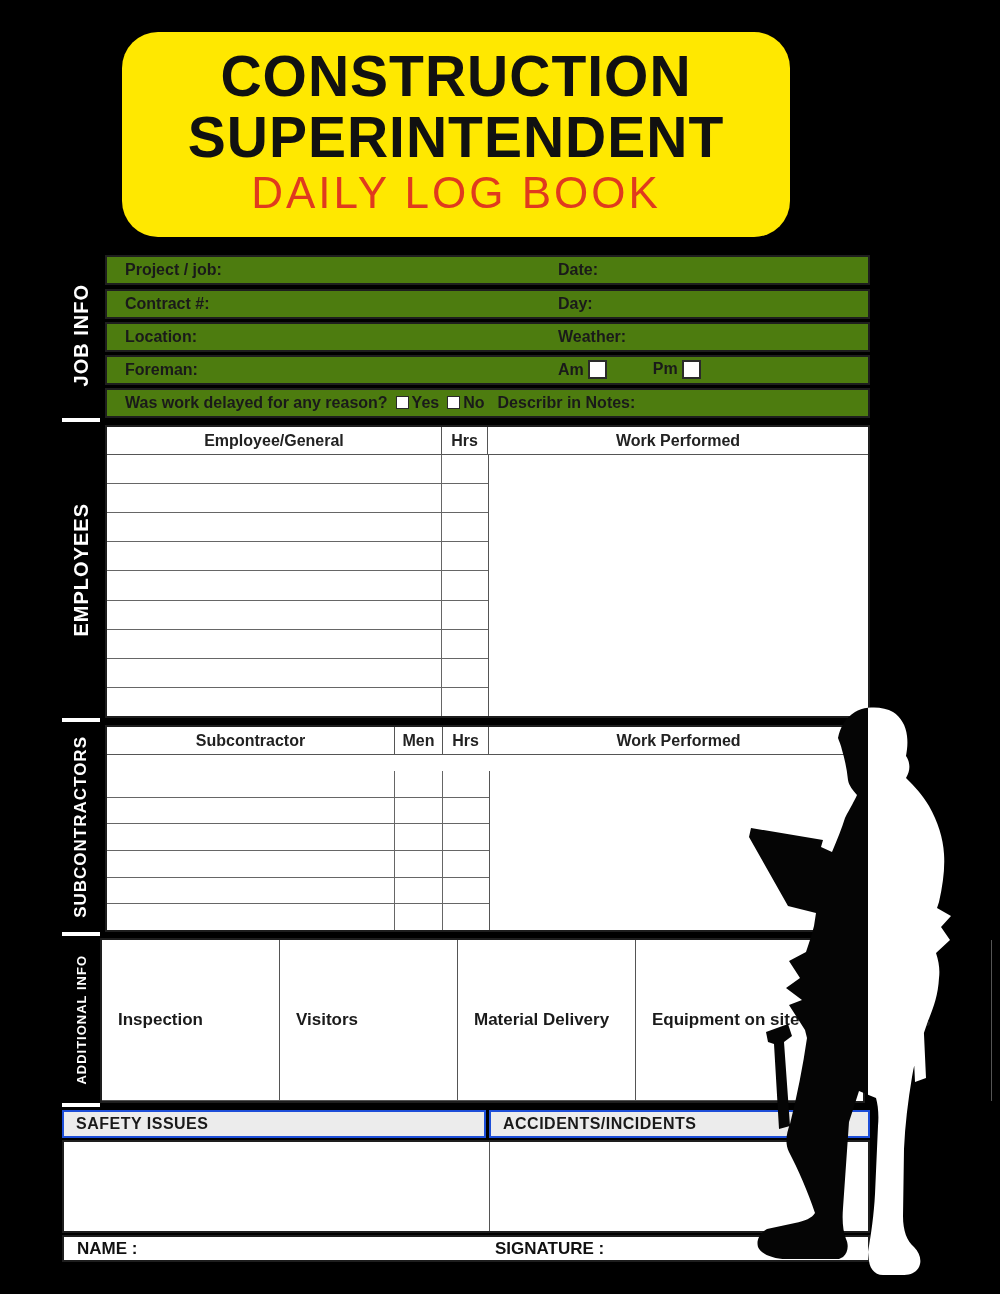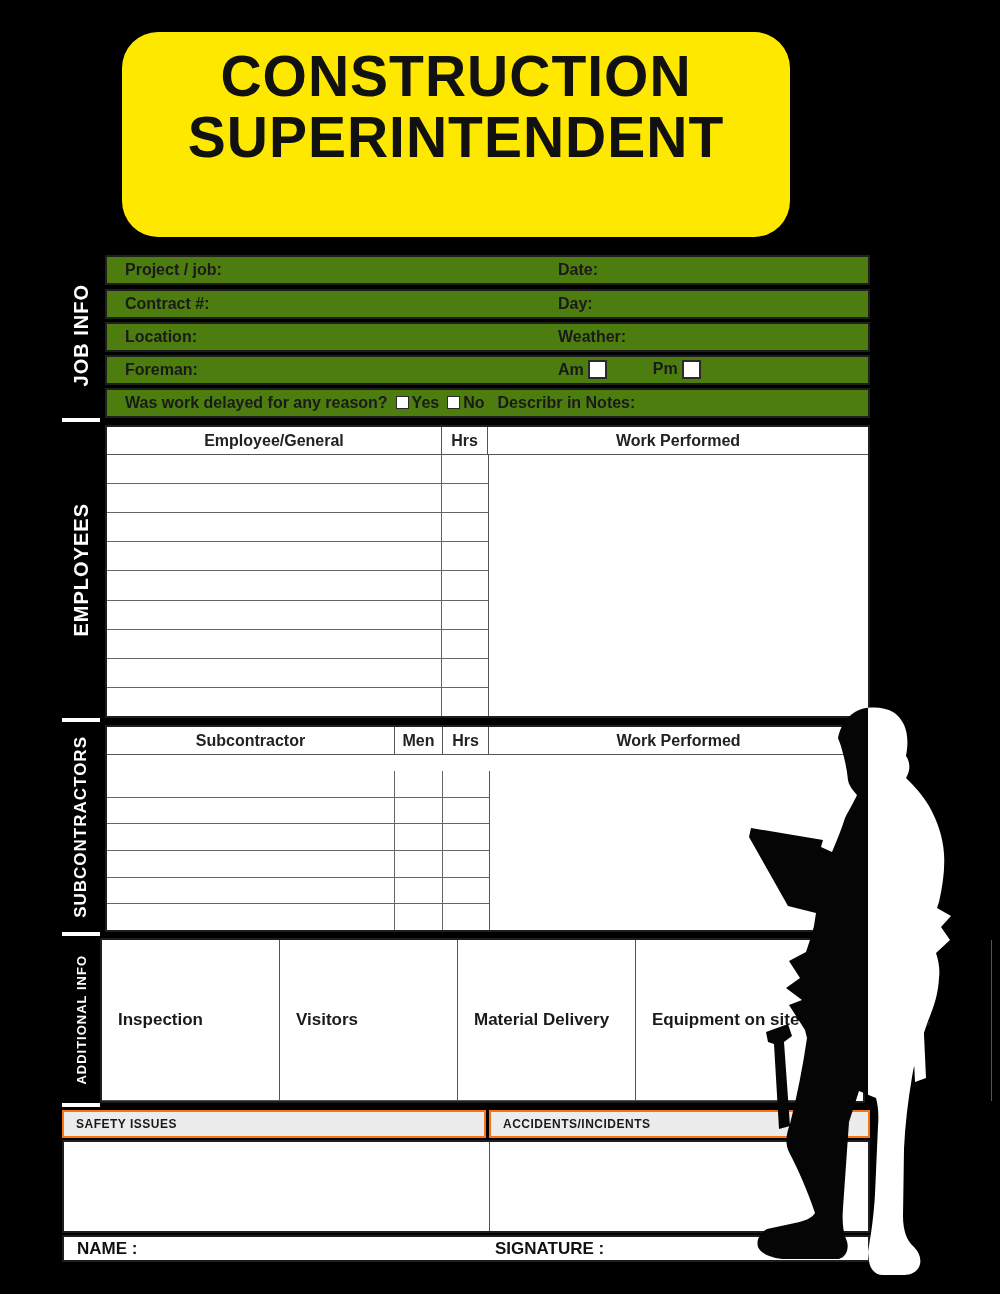--- a/index.html
+++ b/index.html
@@ -57,22 +57,22 @@
 
   
   .addl{position:absolute;left:100px;top:938px;width:765px;height:165px;background:#fff;
         border:2px solid #1e1e1e;box-sizing:border-box;display:flex;flex-direction:row;}
   .arow{flex:1;border-bottom:1px solid #555;display:flex;align-items:center;box-sizing:border-box;}
   .arow:last-child{border-bottom:none;}
   .albl{width:178px;height:100%;border-right:1px solid #555;display:flex;align-items:center;
         box-sizing:border-box;font-size:17px;font-weight:bold;color:#1a1a1a;padding-left:16px;}
 
   
-  .shead{position:absolute;top:1110px;height:28px;background:#ececec;border:2px solid #f97316;
-         box-sizing:border-box;display:flex;align-items:center;font-size:12px;font-weight:bold;
+  .shead{position:absolute;top:1110px;height:28px;background:#ececec;border:2px solid #1d4ed8;
+         box-sizing:border-box;display:flex;align-items:center;font-size:16px;font-weight:bold;
          color:#1a1a1a;padding-left:12px;letter-spacing:0.5px;}
   .sbody{position:absolute;left:62px;top:1140px;width:808px;height:93px;background:#fff;
          border:2px solid #1e1e1e;box-sizing:border-box;}
   .sdiv{position:absolute;left:425px;top:0;bottom:0;width:1px;background:#555;}
   .namerow{position:absolute;left:62px;top:1235px;width:808px;height:27px;background:#fff;
            border:2px solid #1e1e1e;box-sizing:border-box;display:flex;align-items:center;}
   .namerow .nl{font-size:17px;font-weight:bold;color:#111;margin-left:13px;}
   .namerow .sl{position:absolute;left:431px;font-size:17px;font-weight:bold;color:#111;}
 
   
@@ -81,20 +81,21 @@
   .worker-white{fill:#fff;clip-path:inset(0 0 0 123px);}
 </style>
 </head>
 <body>
 
 <div class="page">
 
   <div class="banner">
     <div class="t1">CONSTRUCTION</div>
     <div class="t2">SUPERINTENDENT</div>
+    <div class="t3">DAILY LOG BOOK</div>
   </div>
 
   <div class="sidebar" style="top:253px;height:165px;">
     <span style="font-size:20px;">JOB INFO</span>
   </div>
   <div class="sep" style="top:418px;"></div>
   <div class="sidebar" style="top:422px;height:296px;">
     <span style="font-size:20px;">EMPLOYEES</span>
   </div>
   <div class="sep" style="top:718px;"></div>

